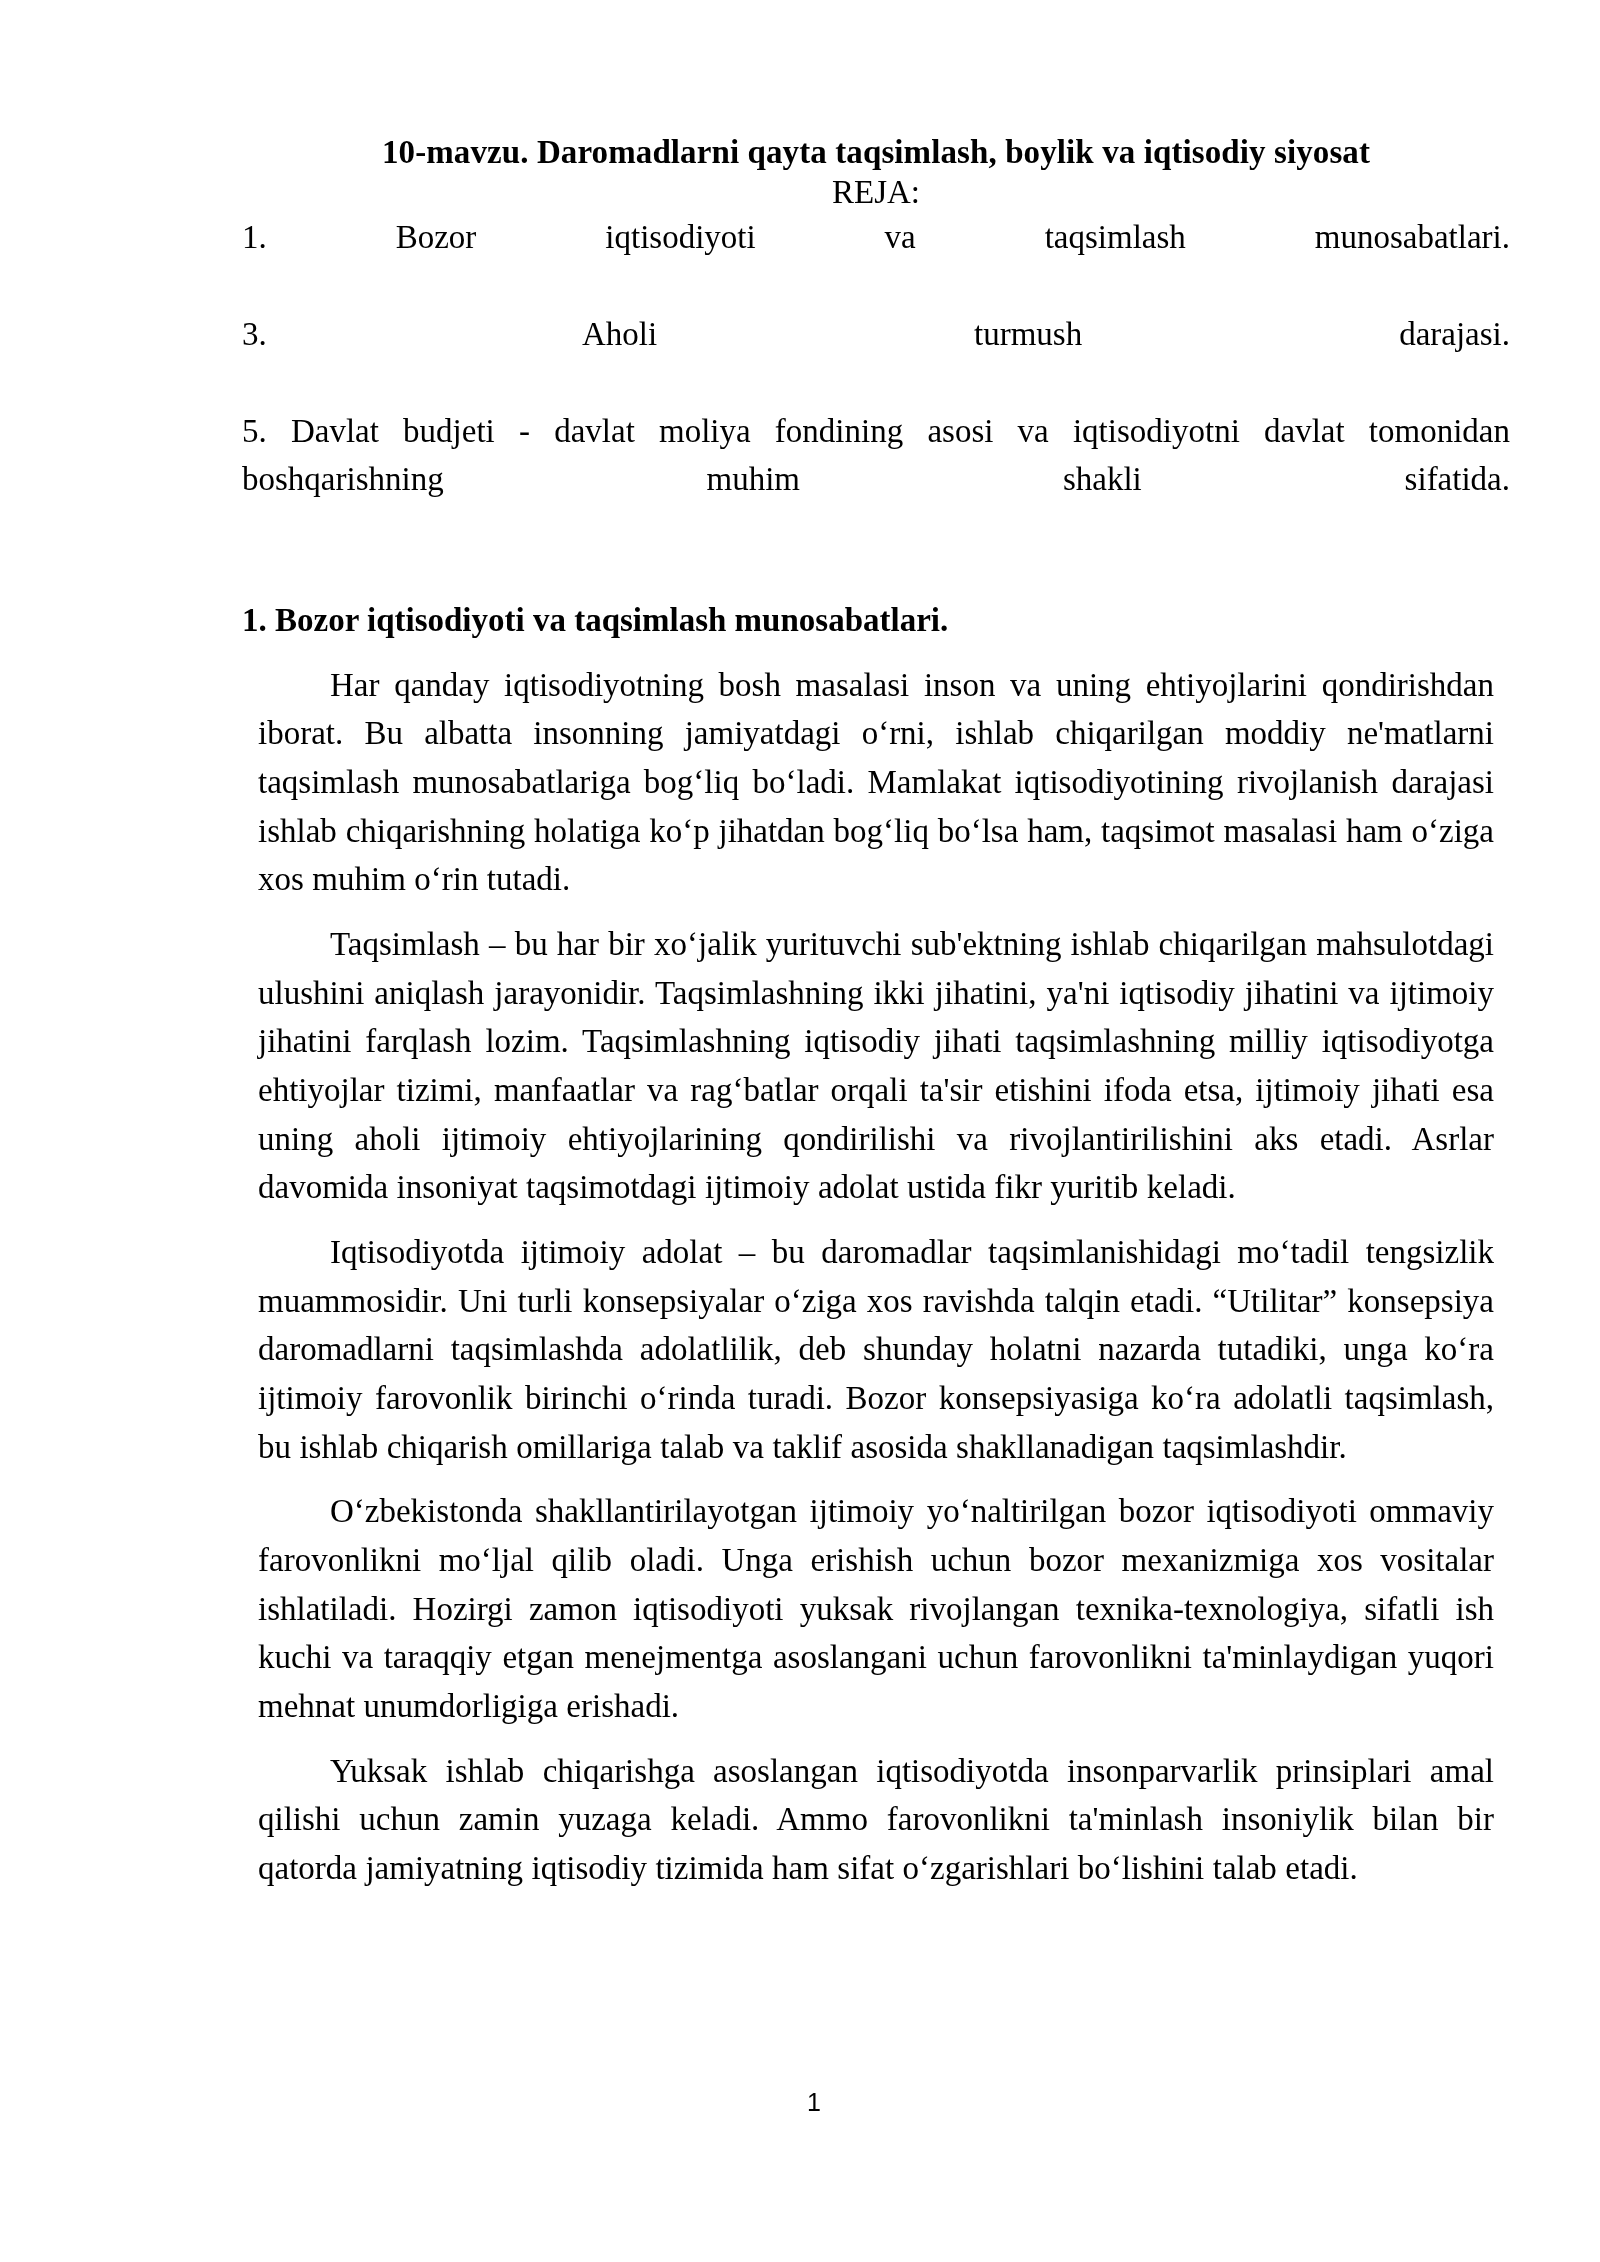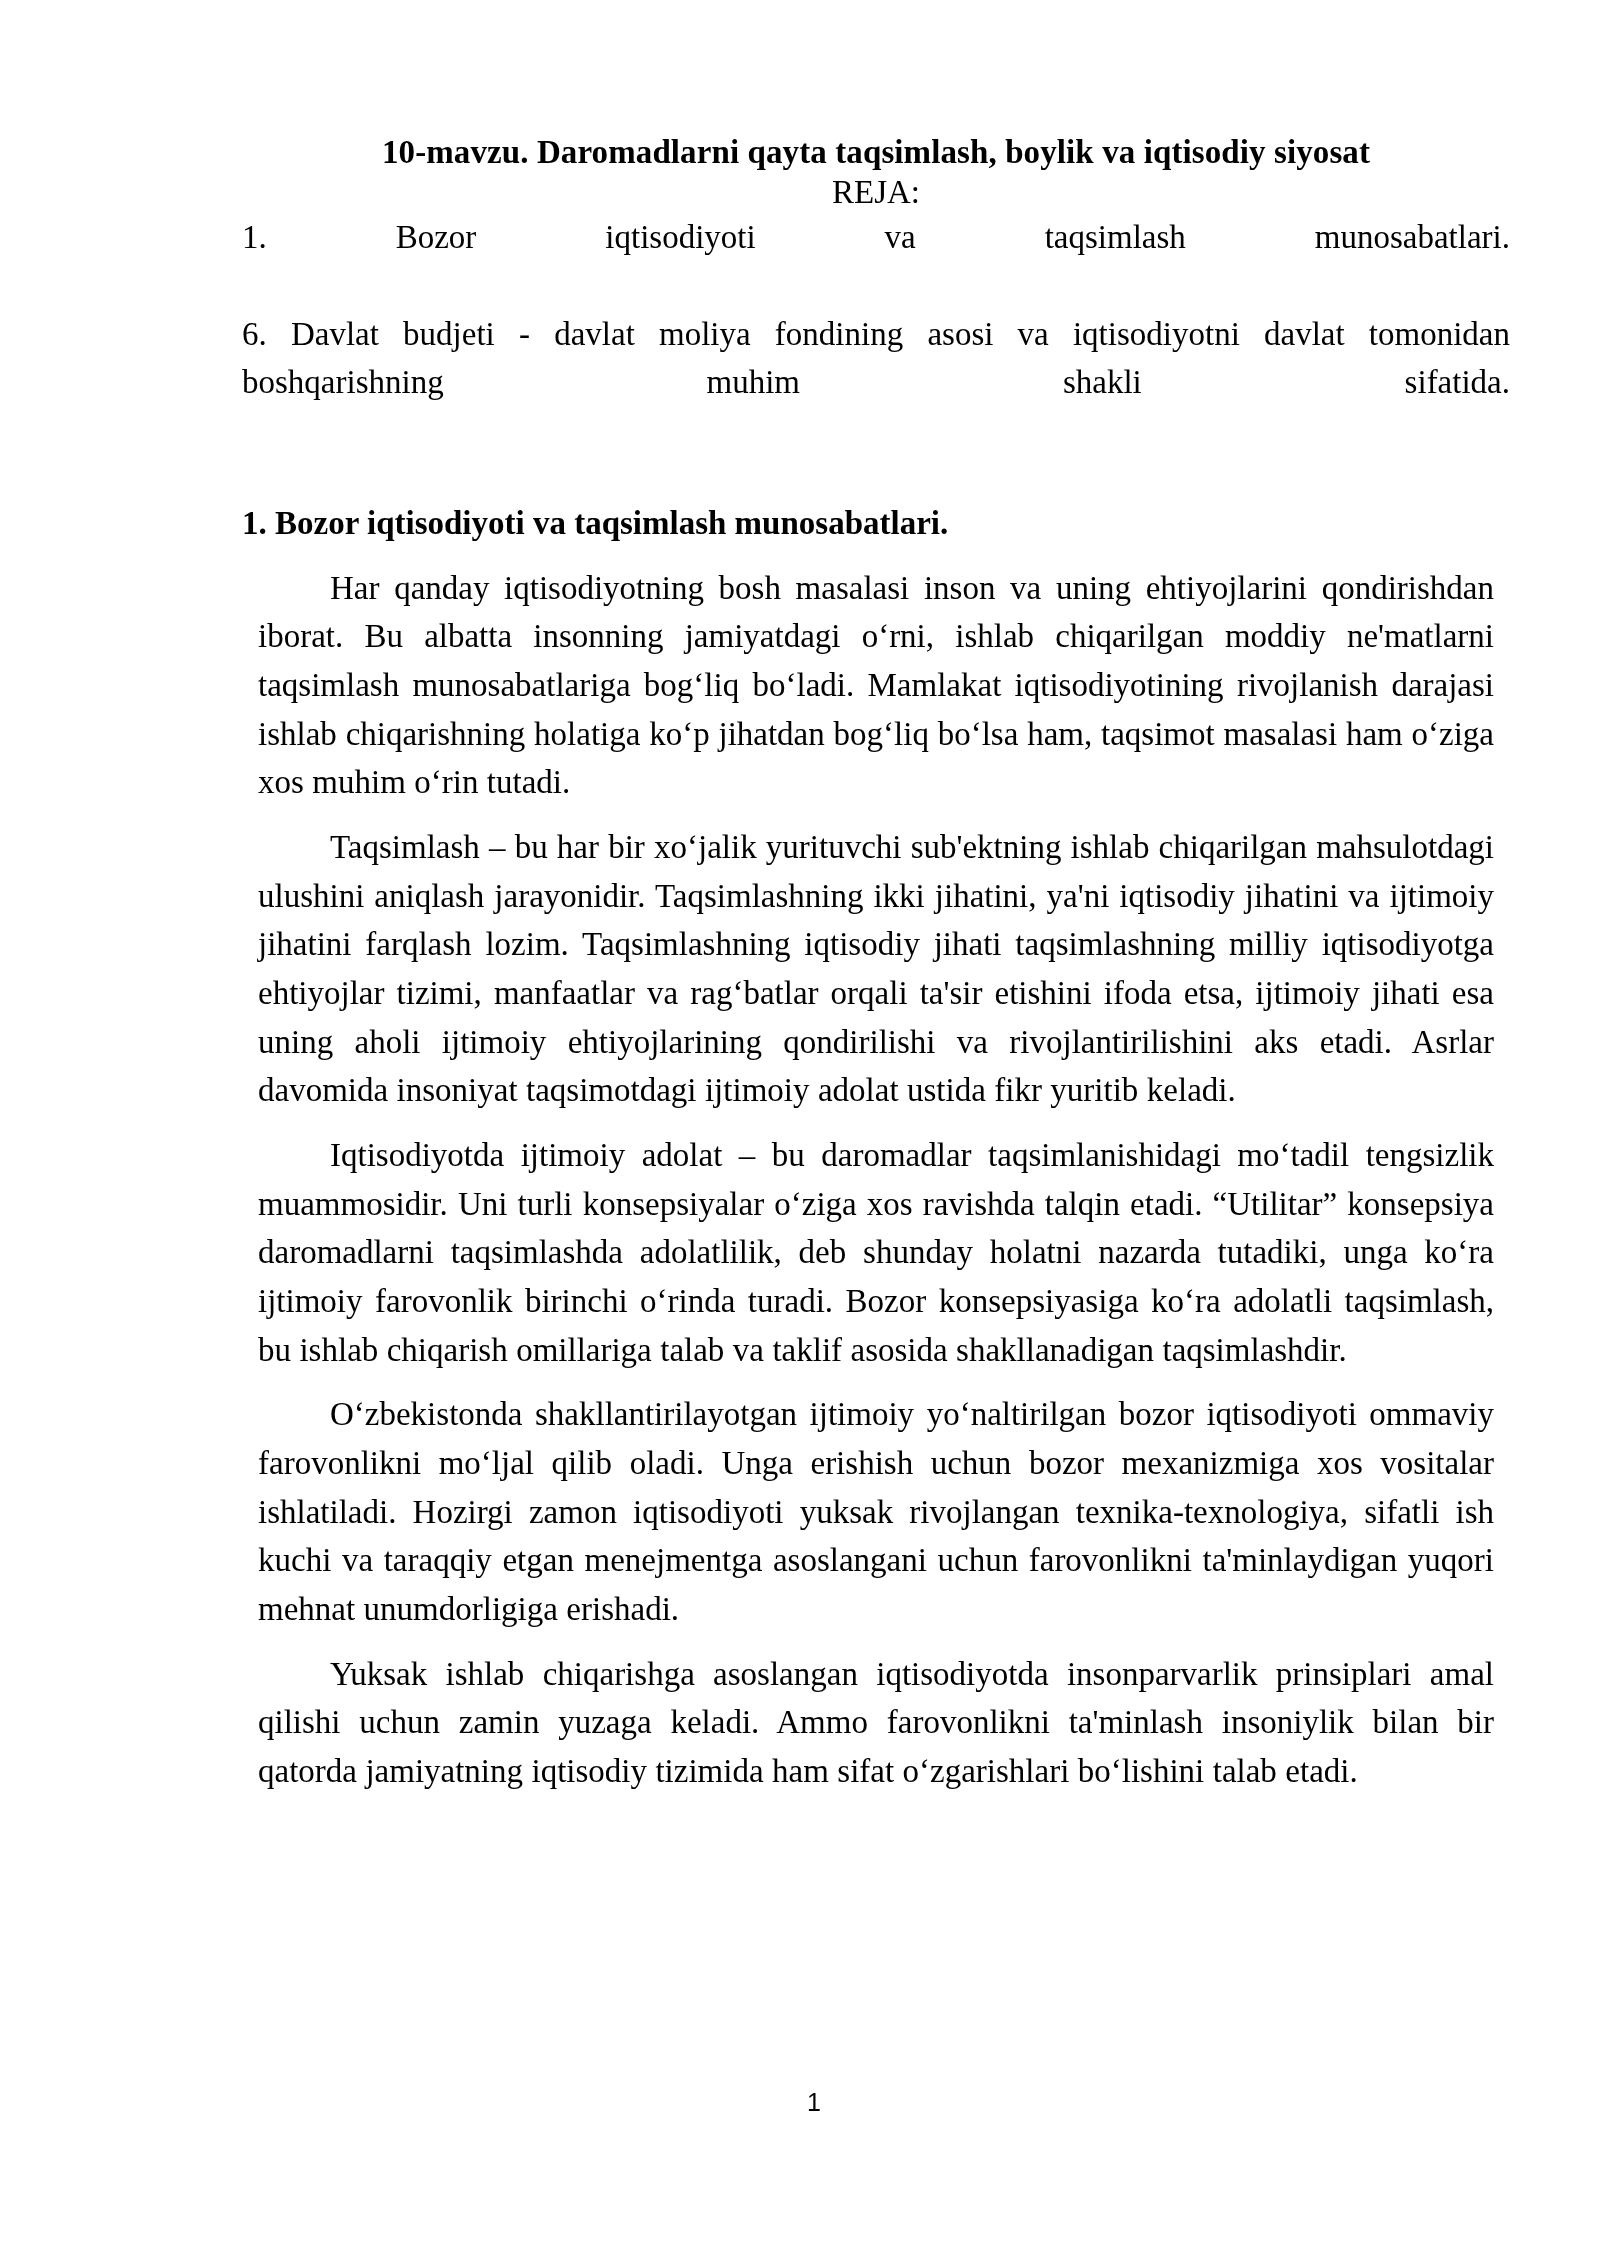--- a/index.html
+++ b/index.html
@@ -108,21 +108,22 @@
 
 <div class="page">
   <div class="content">
 
     <h1 class="doc-title">10-mavzu. Daromadlarni qayta taqsimlash, boylik va iqtisodiy siyosat</h1>
 
     <h2 class="doc-subtitle">REJA:</h2>
 
     <ul class="plan-list">
       <li class="plan-item">1. Bozor iqtisodiyoti va taqsimlash munosabatlari.</li>
-      <li class="plan-item">6. Davlat budjeti - davlat moliya fondining asosi va iqtisodiyotni davlat tomonidan boshqarishning muhim shakli sifatida.</li>
+      <li class="plan-item">3. Aholi turmush darajasi.</li>
+      <li class="plan-item">5. Davlat budjeti - davlat moliya fondining asosi va iqtisodiyotni davlat tomonidan boshqarishning muhim shakli sifatida.</li>
     </ul>
 
     <h3 class="section-heading">1. Bozor iqtisodiyoti va taqsimlash munosabatlari.</h3>
 
     <p class="body-par">Har qanday iqtisodiyotning bosh masalasi inson va uning ehtiyojlarini qondirishdan iborat. Bu albatta insonning jamiyatdagi oʻrni, ishlab chiqarilgan moddiy ne'matlarni taqsimlash munosabatlariga bogʻliq boʻladi. Mamlakat iqtisodiyotining rivojlanish darajasi ishlab chiqarishning holatiga koʻp jihatdan bogʻliq boʻlsa ham, taqsimot masalasi ham oʻziga xos muhim oʻrin tutadi.</p>
     <p class="body-par">Taqsimlash – bu har bir xoʻjalik yurituvchi sub'ektning ishlab chiqarilgan mahsulotdagi ulushini aniqlash jarayonidir. Taqsimlashning ikki jihatini, ya'ni iqtisodiy jihatini va ijtimoiy jihatini farqlash lozim. Taqsimlashning iqtisodiy jihati taqsimlashning milliy iqtisodiyotga ehtiyojlar tizimi, manfaatlar va ragʻbatlar orqali ta'sir etishini ifoda etsa, ijtimoiy jihati esa uning aholi ijtimoiy ehtiyojlarining qondirilishi va rivojlantirilishini aks etadi. Asrlar davomida insoniyat taqsimotdagi ijtimoiy adolat ustida fikr yuritib keladi.</p>
     <p class="body-par">Iqtisodiyotda ijtimoiy adolat – bu daromadlar taqsimlanishidagi moʻtadil tengsizlik muammosidir. Uni turli konsepsiyalar oʻziga xos ravishda talqin etadi. “Utilitar” konsepsiya daromadlarni taqsimlashda adolatlilik, deb shunday holatni nazarda tutadiki, unga koʻra ijtimoiy farovonlik birinchi oʻrinda turadi. Bozor konsepsiyasiga koʻra adolatli taqsimlash, bu ishlab chiqarish omillariga talab va taklif asosida shakllanadigan taqsimlashdir.</p>
     <p class="body-par">Oʻzbekistonda shakllantirilayotgan ijtimoiy yoʻnaltirilgan bozor iqtisodiyoti ommaviy farovonlikni moʻljal qilib oladi. Unga erishish uchun bozor mexanizmiga xos vositalar ishlatiladi. Hozirgi zamon iqtisodiyoti yuksak rivojlangan texnika-texnologiya, sifatli ish kuchi va taraqqiy etgan menejmentga asoslangani uchun farovonlikni ta'minlaydigan yuqori mehnat unumdorligiga erishadi.</p>
     <p class="body-par">Yuksak ishlab chiqarishga asoslangan iqtisodiyotda insonparvarlik prinsiplari amal qilishi uchun zamin yuzaga keladi. Ammo farovonlikni ta'minlash insoniylik bilan bir qatorda jamiyatning iqtisodiy tizimida ham sifat oʻzgarishlari boʻlishini talab etadi.</p>
 

